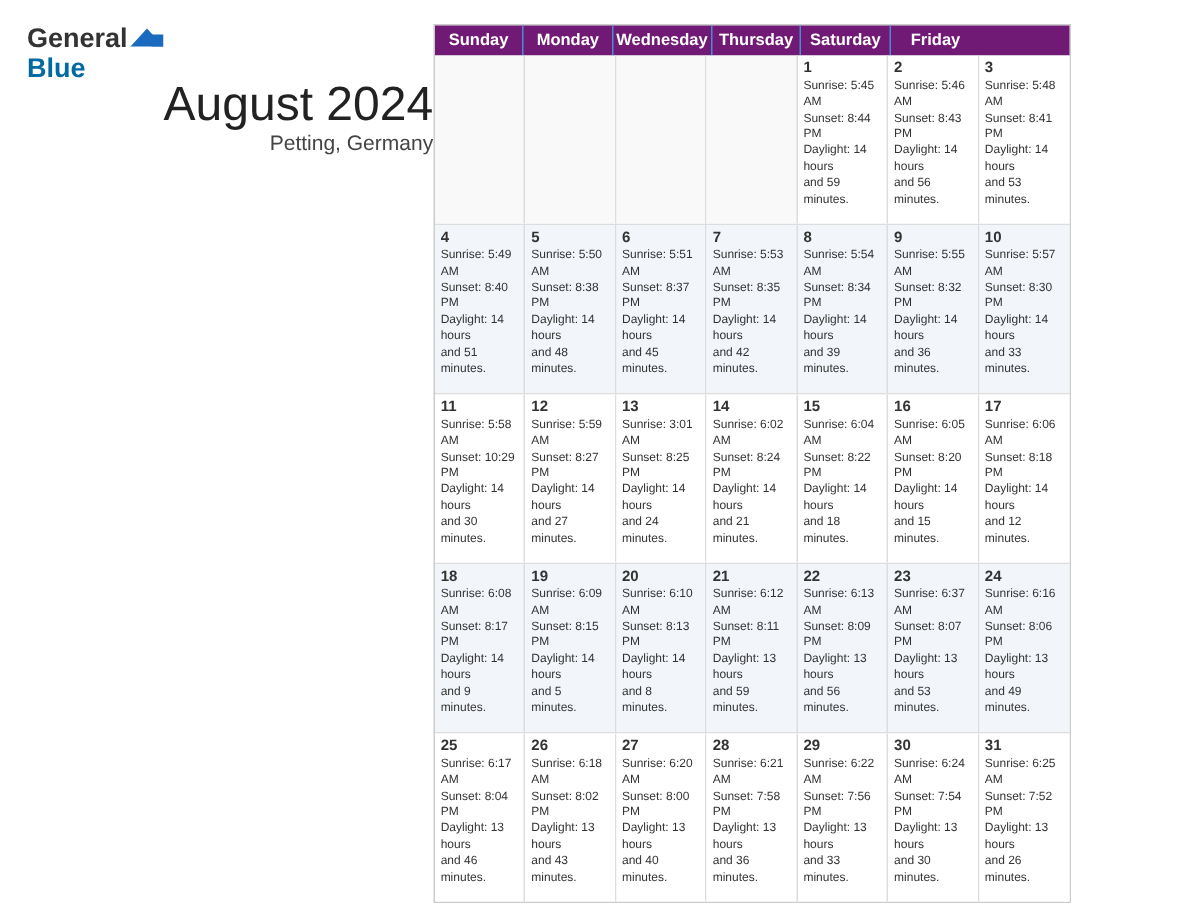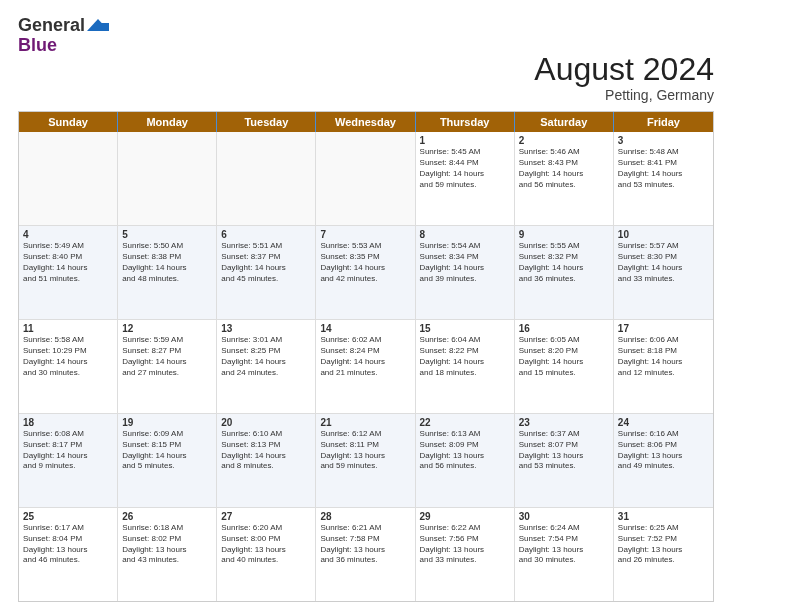--- a/index.html
+++ b/index.html
@@ -8,40 +8,40 @@
       background: #fff;
       width: 792px;
       height: 612px;
       overflow: hidden;
     }
     .page {
       width: 732px;
       height: 612px;
       padding: 16px 18px 10px 18px;
       display: flex;
-      flex-direction: column;
+      flex-direction: row;
     }
     .header {
       display: flex;
       justify-content: space-between;
       align-items: flex-start;
       margin-bottom: 8px;
     }
     .logo {
       display: flex;
       flex-direction: column;
       align-items: flex-start;
     }
     .logo-text {
       font-size: 18px;
       font-weight: bold;
       line-height: 1.1;
     }
     .logo-general { color: #333; }
-    .logo-blue { color: #701a75; }
+    .logo-blue { color: #0369a1; }
     .title-block {
       text-align: right;
     }
     .month-year {
       font-size: 32px;
       font-weight: normal;
       color: #222;
       line-height: 1.1;
       margin-top: 36px;
     }
@@ -51,21 +51,21 @@
     }
     .calendar {
       flex: 1;
       display: flex;
       flex-direction: column;
       border: 1px solid #ccc;
     }
     .cal-header {
       display: grid;
       grid-template-columns: repeat(7, 1fr);
-      background: #a16207;
+      background: #701a75;
     }
     .cal-header-cell {
       color: #fff;
       font-size: 11px;
       font-weight: bold;
       text-align: center;
       padding: 4px 2px;
       border-right: 1px solid #4a8cd4;
     }
     .cal-header-cell:last-child { border-right: none; }
@@ -122,21 +122,20 @@
     <div class="title-block">
       <div class="month-year">August 2024</div>
       <div class="location">Petting, Germany</div>
     </div>
   </div>
 
   <div class="calendar">
     <div class="cal-header">
     <div class="cal-header-cell">Sunday</div>
         <div class="cal-header-cell">Monday</div>
-        <div class="cal-header-cell">Tuesday</div>
         <div class="cal-header-cell">Wednesday</div>
         <div class="cal-header-cell">Thursday</div>
         <div class="cal-header-cell">Saturday</div>
         <div class="cal-header-cell">Friday</div>
       </div>
     <div class="cal-body">
     <div class="cal-row">
           <div class="cal-cell empty"></div>
           <div class="cal-cell empty"></div>
           <div class="cal-cell empty"></div>

